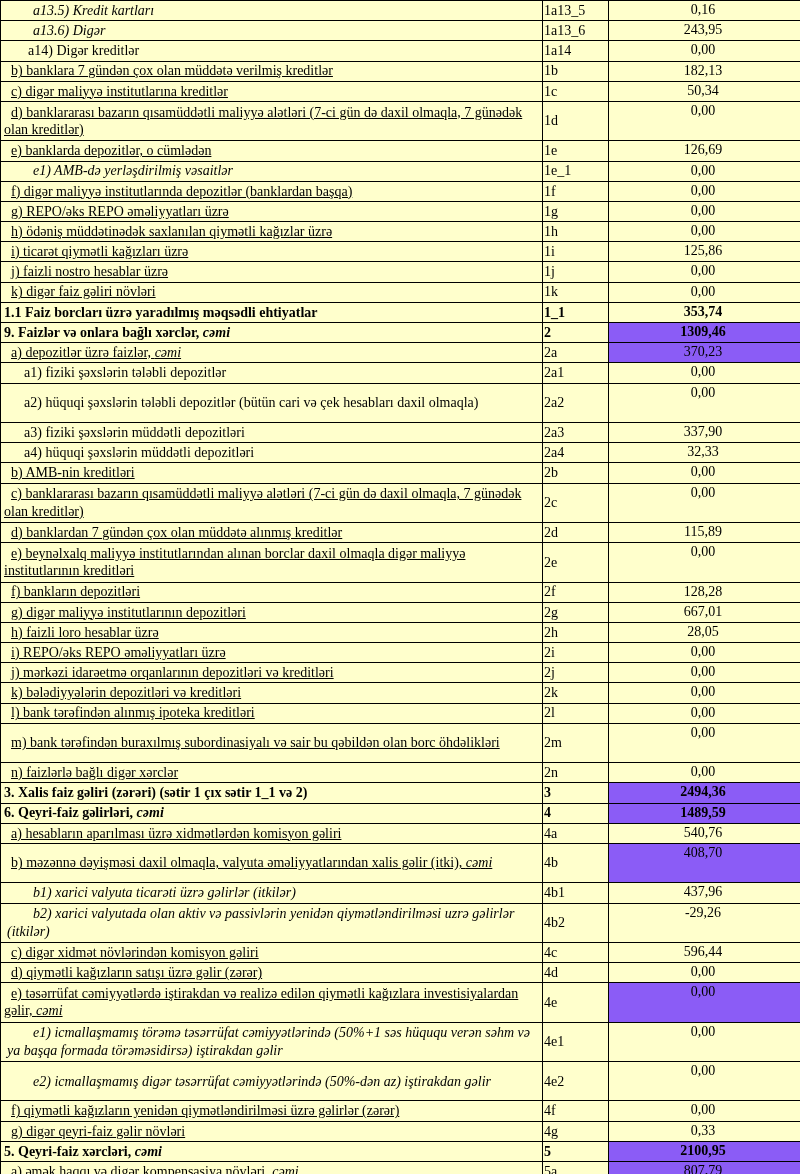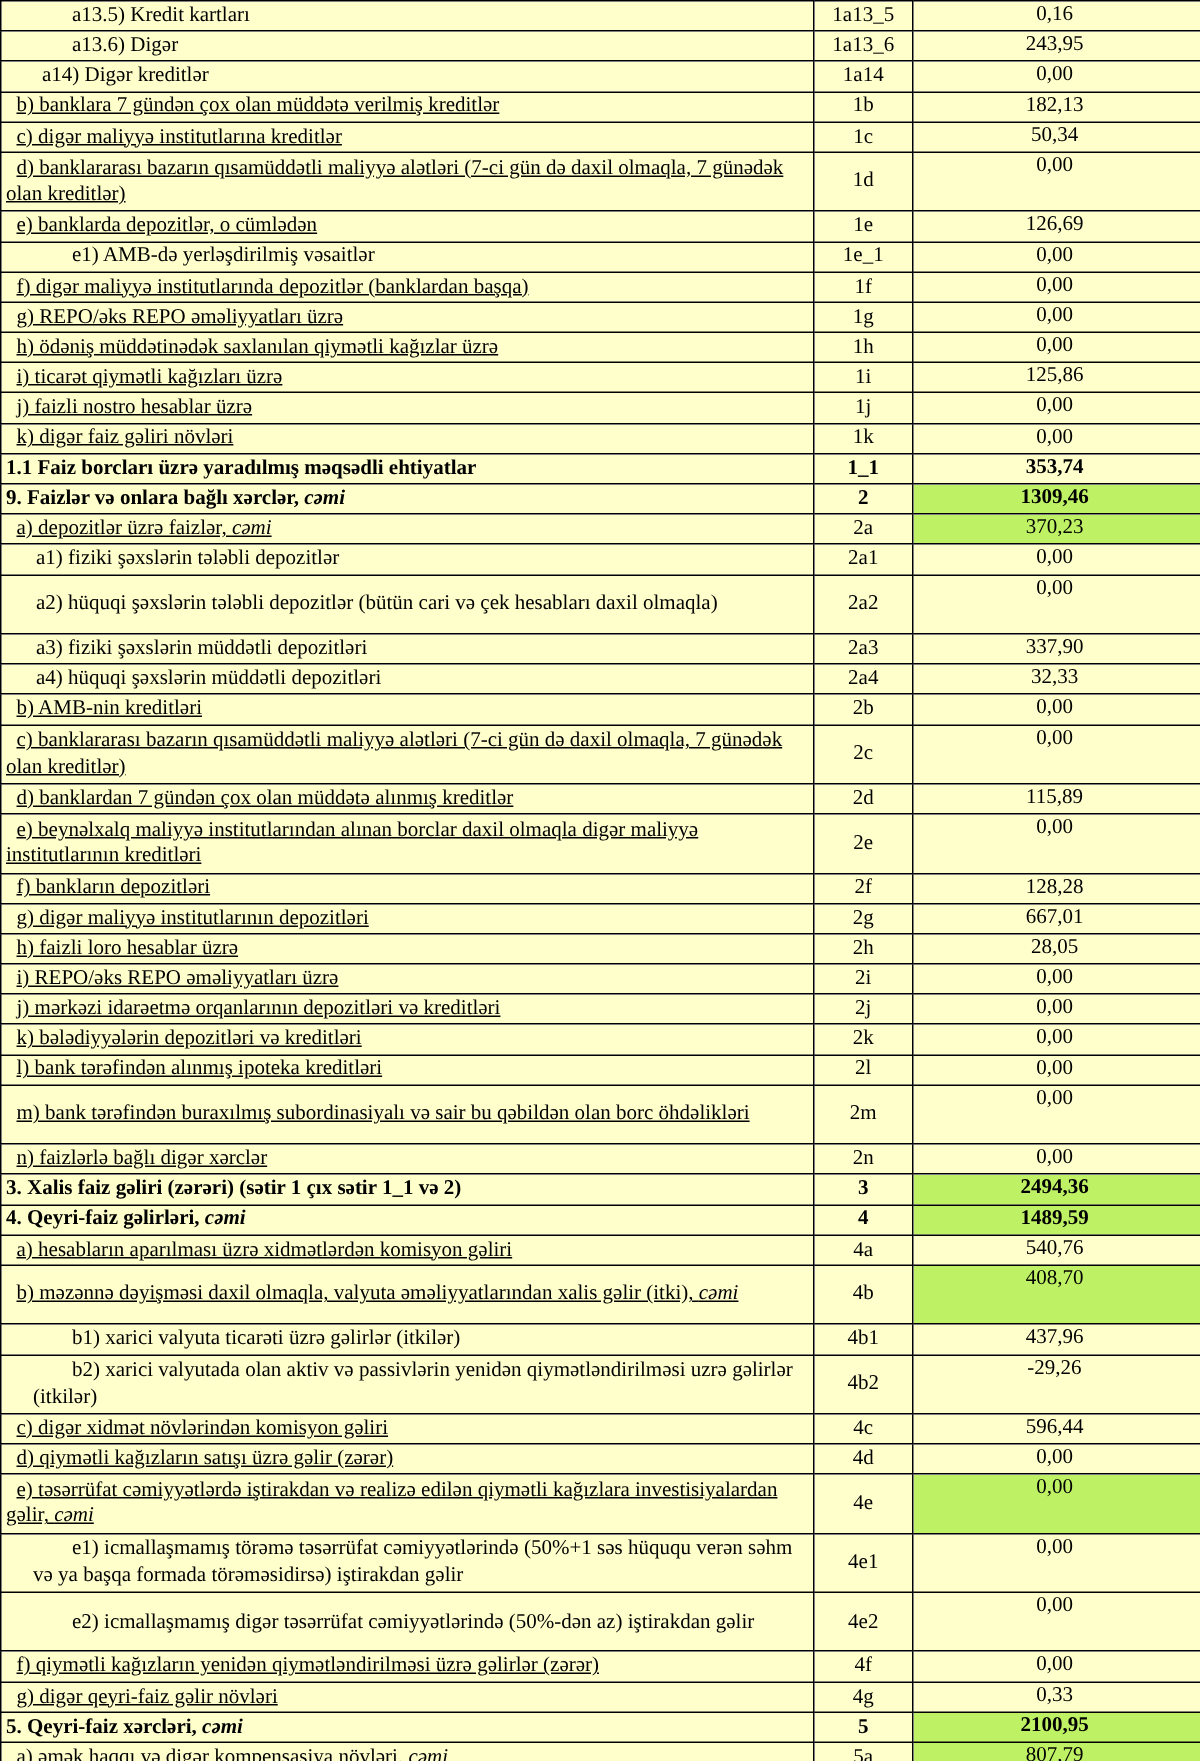--- a/index.html
+++ b/index.html
@@ -27,38 +27,38 @@
   }
   tr.s td { height: 19.2px; }
   tr.t td { height: 38.4px; }
   td.desc {
     vertical-align: middle;
     padding-top: 0;
     padding-bottom: 0;
     padding-right: 3px;
   }
   td.code {
-    text-align: center;
+    text-align: left;
     vertical-align: middle;
     padding: 0 1px;
   }
   td.val {
     text-align: center;
     vertical-align: top;
     padding: 0 4px 0 1px;
     background: #FFFFFF;
   }
-  tr.hl td.val { background: #bef264; }
+  tr.hl td.val { background: #8b5cf6; }
   tr.b td { font-weight: bold; }
   
   td.i0 { padding-left: 3px;  text-indent: 0; }
   td.i1 { padding-left: 3px;  text-indent: 7px; text-decoration: underline; }
   td.i2 { padding-left: 3px;  text-indent: 20px; }
   td.i3 { padding-left: 2px;  text-indent: 25px; }
-  td.i4 { padding-left: 21px; text-indent: 26px; }
+  td.i4 { padding-left: 6px; text-indent: 26px; font-style: italic; }
   i.tail { font-style: italic; }
 </style>
 </head>
 <body>
 
 <table class="fin">
   <colgroup>
     <col style="width:542px">
     <col style="width:66px">
     <col style="width:192px">
@@ -233,21 +233,21 @@
         <td class="desc i1"><span>n) faizlərlə bağlı digər xərclər</span></td>
         <td class="code">2n</td>
         <td class="val">0,00</td>
       </tr>
       <tr class="s b hl">
         <td class="desc i0"><span>3. Xalis faiz gəliri (zərəri) (sətir 1 çıx sətir 1_1 və 2)</span></td>
         <td class="code">3</td>
         <td class="val">2494,36</td>
       </tr>
       <tr class="s b hl">
-        <td class="desc i0"><span>4. Qeyri-faiz gəlirləri, </span><i class="tail">cəmi</i></td>
+        <td class="desc i0"><span>6. Qeyri-faiz gəlirləri, </span><i class="tail">cəmi</i></td>
         <td class="code">4</td>
         <td class="val">1489,59</td>
       </tr>
       <tr class="s">
         <td class="desc i1"><span>a) hesabların aparılması üzrə xidmətlərdən komisyon gəliri</span></td>
         <td class="code">4a</td>
         <td class="val">540,76</td>
       </tr>
       <tr class="t hl">
         <td class="desc i1"><span>b) məzənnə dəyişməsi daxil olmaqla, valyuta əməliyyatlarından xalis gəlir (itki), </span><i class="tail">cəmi</i></td>

